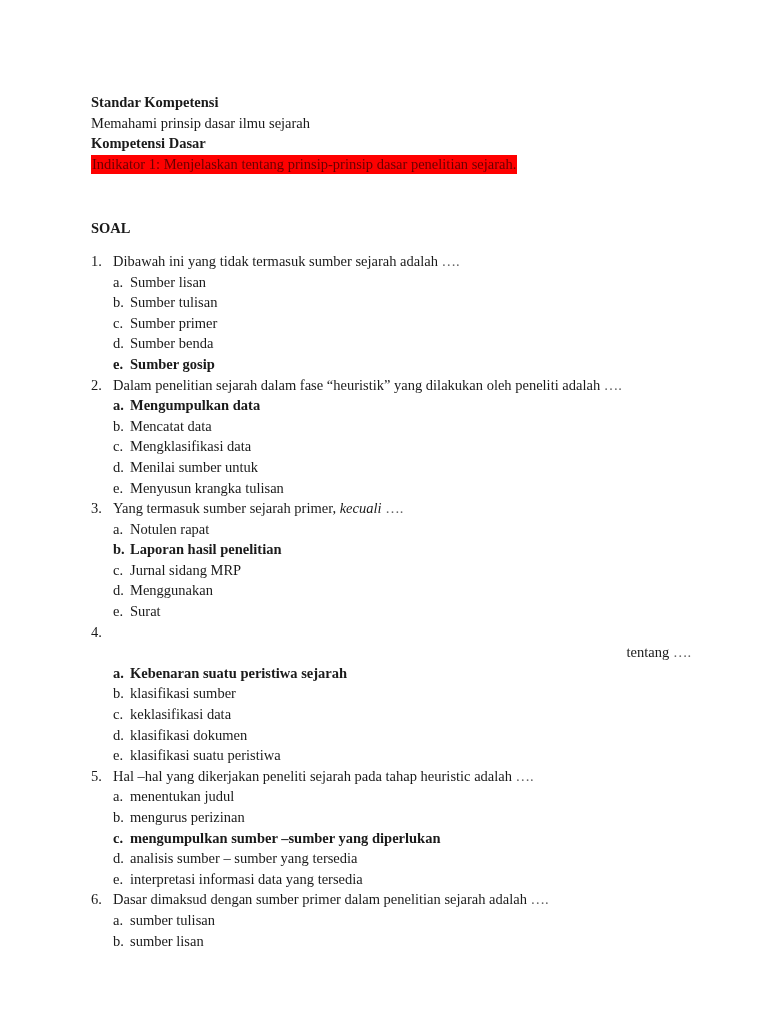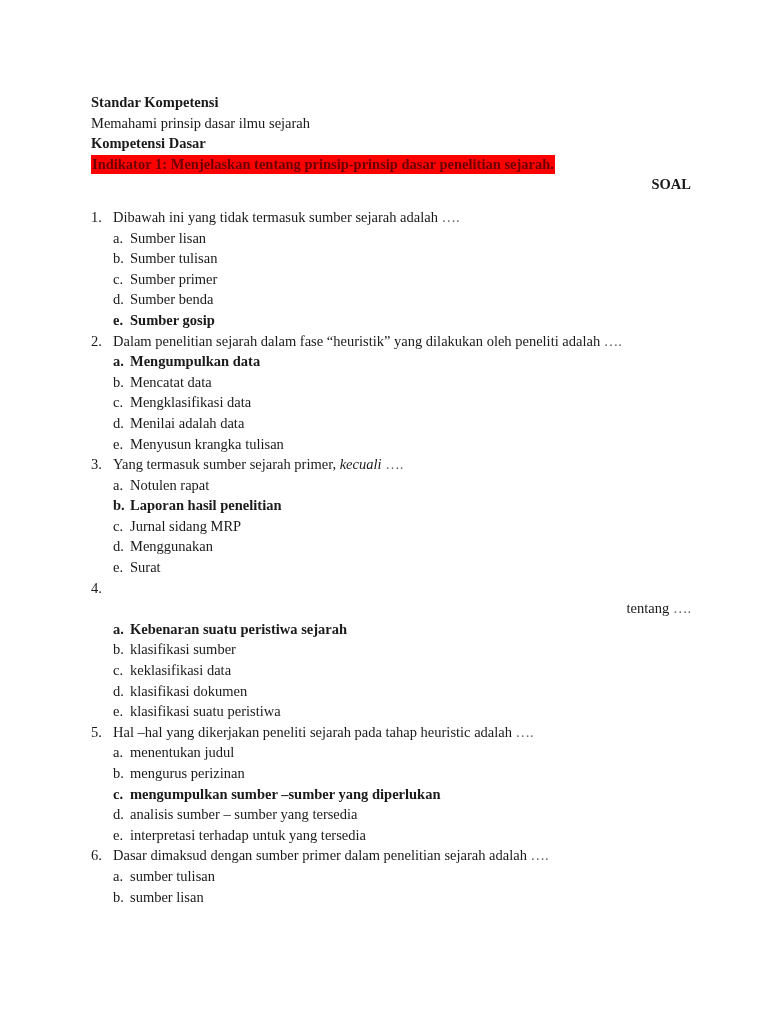--- a/index.html
+++ b/index.html
@@ -2,23 +2,23 @@
 <html><head>
 <meta charset="utf-8">
 <style>
   html, body { margin: 0; padding: 0; background: #ffffff; }
   body { width: 768px; height: 1024px; position: relative; overflow: hidden;
          font-family: "Liberation Serif", "DejaVu Serif", serif; color: #1a1a1a; font-size: 14.5px; }
   .page { position: absolute; left: 0; top: 0; width: 656px; height: 1024px; }
   .content { position: absolute; left: 91px; top: 92px; width: 600px; }
   .line { height: 20.6px; line-height: 20.6px; white-space: nowrap; }
   .bold { font-weight: bold; }
-  .indikator { display: inline-block; background: #ff0000; color: #6a0000; font-weight: bold;
+  .indikator { display: inline-block; background: #ff0000; color: #6a0000; font-weight: normal;
                line-height: 19px; padding: 0 1px; }
-  .center { text-align: right; }
+  .center { text-align: left; margin-top: 44px; }
   .q { position: relative; padding-left: 22px; }
   .q .num { position: absolute; left: 0; }
   .opt { position: relative; padding-left: 39px; }
   .opt .letter { position: absolute; left: 22px; }
   .wrap { padding-left: 22px; text-align: right; }
   .gap { height: 12px; }
   .dots { color: #666; }
 </style>
 </head>
 <body>
@@ -36,39 +36,39 @@
         <div class="line q"><span class="num">1.</span><span>Dibawah ini yang tidak termasuk sumber sejarah adalah</span> <span class="dots">….</span></div>
         <div class="line opt"><span class="letter">a.</span><span>Sumber lisan</span></div>
         <div class="line opt"><span class="letter">b.</span><span>Sumber tulisan</span></div>
         <div class="line opt"><span class="letter">c.</span><span>Sumber primer</span></div>
         <div class="line opt"><span class="letter">d.</span><span>Sumber benda</span></div>
         <div class="line opt bold"><span class="letter">e.</span><span>Sumber gosip</span></div>
         <div class="line q"><span class="num">2.</span><span>Dalam penelitian sejarah dalam fase “heuristik” yang dilakukan oleh peneliti adalah</span> <span class="dots">….</span></div>
         <div class="line opt bold"><span class="letter">a.</span><span>Mengumpulkan data</span></div>
         <div class="line opt"><span class="letter">b.</span><span>Mencatat data</span></div>
         <div class="line opt"><span class="letter">c.</span><span>Mengklasifikasi data</span></div>
-        <div class="line opt"><span class="letter">d.</span><span>Menilai adalah data</span></div>
+        <div class="line opt"><span class="letter">d.</span><span>Menilai sumber untuk</span></div>
         <div class="line opt"><span class="letter">e.</span><span>Menyusun krangka tulisan</span></div>
         <div class="line q"><span class="num">3.</span><span>Yang termasuk sumber sejarah primer,</span> <i>kecuali</i> <span class="dots">….</span></div>
         <div class="line opt"><span class="letter">a.</span><span>Notulen rapat</span></div>
         <div class="line opt bold"><span class="letter">b.</span><span>Laporan hasil penelitian</span></div>
         <div class="line opt"><span class="letter">c.</span><span>Jurnal sidang MRP</span></div>
         <div class="line opt"><span class="letter">d.</span><span>Menggunakan</span></div>
         <div class="line opt"><span class="letter">e.</span><span>Surat</span></div>
         <div class="line q"><span class="num">4.</span></div>
         <div class="line wrap"><span>tentang</span> <span class="dots">….</span></div>
         <div class="line opt bold"><span class="letter">a.</span><span>Kebenaran suatu peristiwa sejarah</span></div>
         <div class="line opt"><span class="letter">b.</span><span>klasifikasi sumber</span></div>
         <div class="line opt"><span class="letter">c.</span><span>keklasifikasi data</span></div>
         <div class="line opt"><span class="letter">d.</span><span>klasifikasi dokumen</span></div>
         <div class="line opt"><span class="letter">e.</span><span>klasifikasi suatu peristiwa</span></div>
         <div class="line q"><span class="num">5.</span><span>Hal –hal yang dikerjakan peneliti sejarah pada tahap heuristic adalah</span> <span class="dots">….</span></div>
         <div class="line opt"><span class="letter">a.</span><span>menentukan judul</span></div>
         <div class="line opt"><span class="letter">b.</span><span>mengurus perizinan</span></div>
         <div class="line opt bold"><span class="letter">c.</span><span>mengumpulkan sumber –sumber yang diperlukan</span></div>
         <div class="line opt"><span class="letter">d.</span><span>analisis sumber – sumber yang tersedia</span></div>
-        <div class="line opt"><span class="letter">e.</span><span>interpretasi terhadap untuk yang tersedia</span></div>
+        <div class="line opt"><span class="letter">e.</span><span>interpretasi informasi data yang tersedia</span></div>
         <div class="line q"><span class="num">6.</span><span>Dasar dimaksud dengan sumber primer dalam penelitian sejarah adalah</span> <span class="dots">….</span></div>
         <div class="line opt"><span class="letter">a.</span><span>sumber tulisan</span></div>
         <div class="line opt"><span class="letter">b.</span><span>sumber lisan</span></div>
       </div>
   </div>
 </div>
 
 </body></html>

